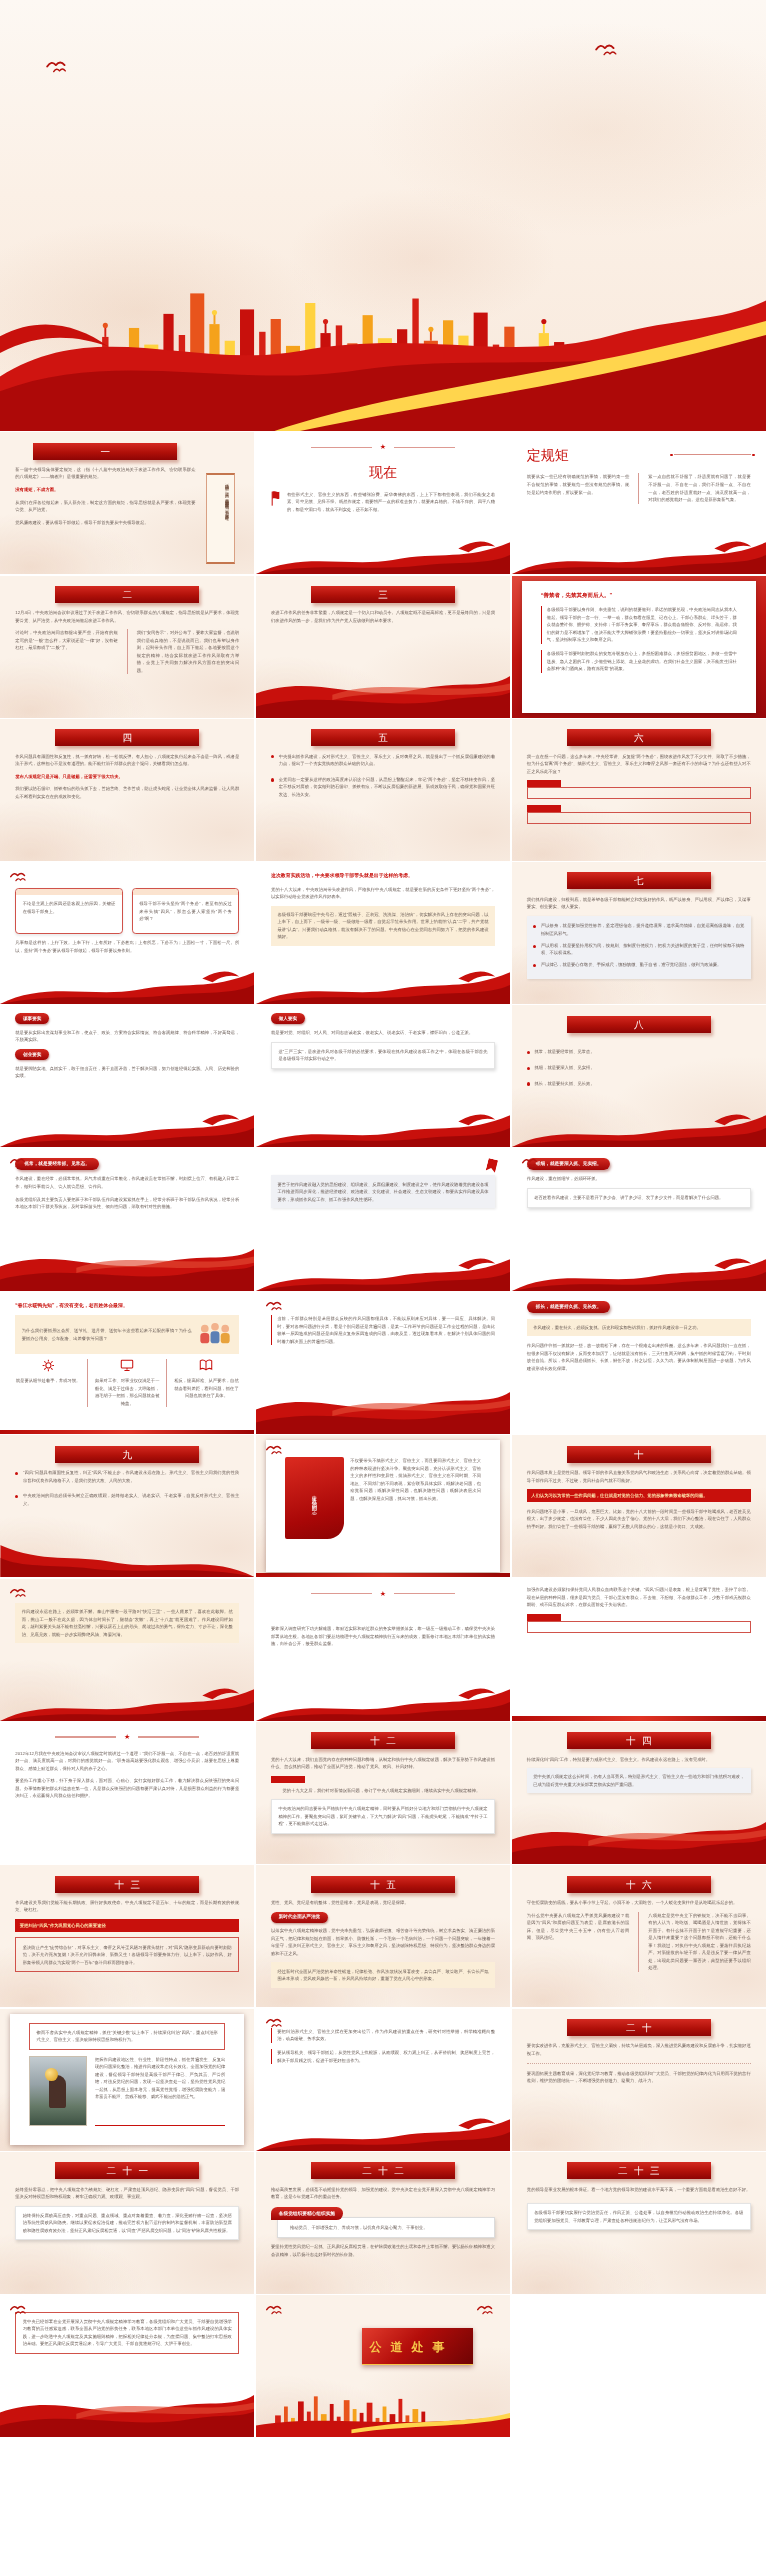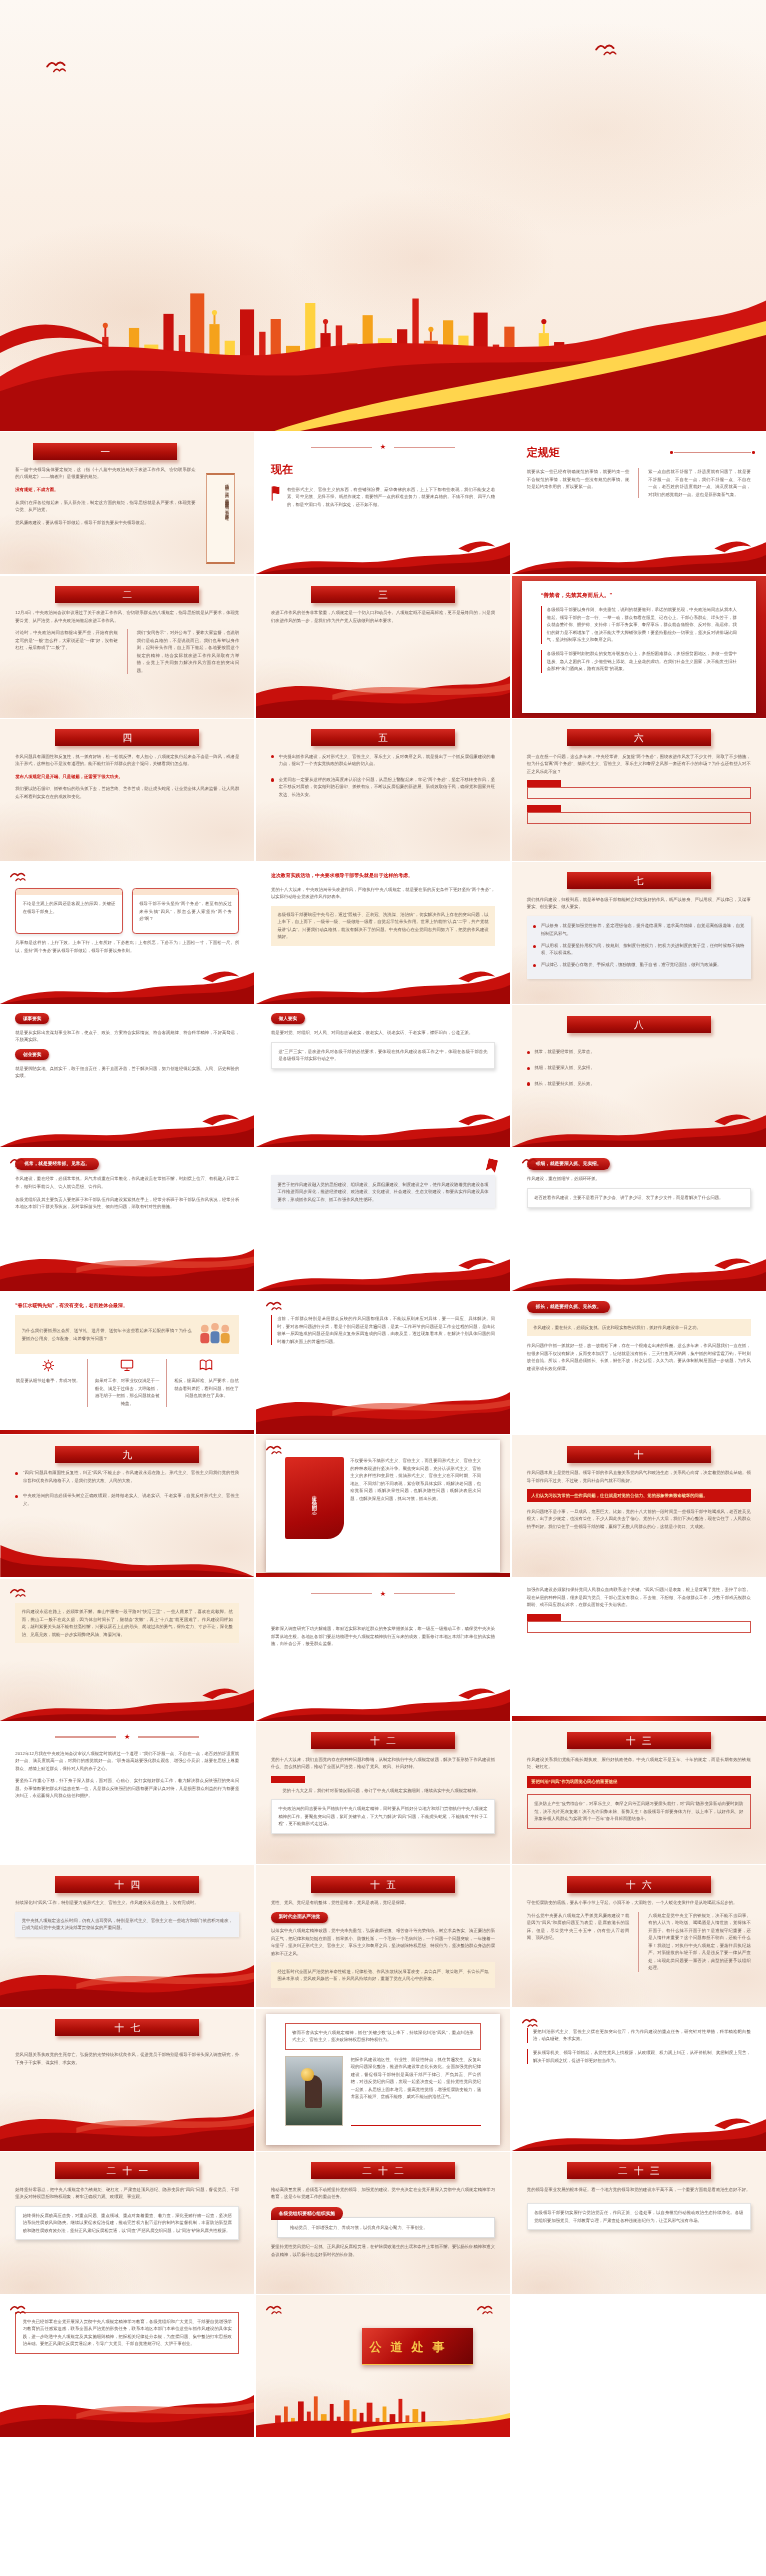--- a/index.html
+++ b/index.html
@@ -24,21 +24,21 @@
   .slide.white{background:#ffffff;}
   .slide.red{background:linear-gradient(170deg,#e0483c 0%,#c01511 45%,#96070a 100%);}
   .content{position:relative;z-index:3;box-sizing:border-box;height:100%;padding:7.7px 15.3px;}
   .card{position:absolute;z-index:2;inset:5.1px 10.2px;background:#fff;box-shadow:0 1.3px 5.1px rgba(60,10,5,.35);}
   .card-pad{position:relative;z-index:3;box-sizing:border-box;height:100%;padding:9px 19px;}
   
   .banner{margin:2.6px auto 6.4px;width:144px;height:17px;line-height:17px;text-align:center;color:#fff;
         font-family:"DejaVu Serif",serif;font-size:9.6px;letter-spacing:6.4px;text-indent:6.4px;
         background:linear-gradient(180deg,#d42920 0%,#b01009 55%,#8e0404 100%);
         box-shadow:1.9px 2.6px 3.2px rgba(150,50,25,.35);}
-  .big{font-size:11px;font-weight:bold;color:#c8100c;margin:2.6px 0 6.4px;}
+  .big{font-size:14px;font-weight:normal;color:#c8100c;margin:2.6px 0 6.4px;text-align:center;}
   .bigrow{display:flex;align-items:center;justify-content:space-between;margin:2.6px 0 6.4px;}
   .hline{flex:0 0 77px;height:1.3px;background:#d98f86;position:relative;}
   .hline::before,.hline::after{content:"";position:absolute;top:-0.6px;width:2.6px;height:2.6px;border-radius:50%;background:#c8100c;}
   .hline::before{left:-3.8px}.hline::after{right:-3.8px}
   .hred{font-size:4.9px;font-weight:bold;color:#c8100c;margin:2.6px 0 4.5px;}
   .hquote{font-size:5.5px;font-weight:bold;color:#c8100c;margin:1.3px 0 5.7px;}
   .p{margin:0 0 5.1px;}
   .pred{margin:0 0 5.1px;color:#c8100c;font-weight:bold;}
   .hl{background:#c8100c;color:#ffe9b0;padding:2.6px 4.5px;margin:0 0 5.7px;font-weight:bold;}
   .redline{border-left:1.6px solid #c8100c;padding-left:5.1px;margin:0 0 6.4px;}
@@ -564,68 +564,56 @@
           <div class="banner">十二</div>
           <div class="p just">党的十八大以来，我们直面党内存在的种种问题和弊端，从制定和执行中央八项规定破题，解决了新形势下作风建设抓什么、怎么抓的问题，推动了全面从严治党，推动了党风、政风、社风好转。</div>
           <div>
             <div class="tab mb"></div>
             <div class="p just" style="padding-left: 11.5px;">党的十九大之后，我们针对新情况新问题，修订了中央八项规定实施细则，继续落实中央八项规定精神。</div>
           </div>
           <div class="box shadow just">中央政治局的同志要带头严格执行中央八项规定精神，同时要从严抓好分管地方和部门贯彻执行中央八项规定精神的工作。要聚焦突出问题，紧盯关键节点，下大气力解决“四风”问题，不能虎头蛇尾，不能搞成“半拉子工程”，更不能搞形式走过场。</div>
         </div>
       </div>
       <div class="slide cream">
+        <svg class="ribbon" height="54" viewBox="0 0 400 84" preserveAspectRatio="none">
+          <path d="M0 84 L0 46 C90 14 160 60 250 40 C320 25 370 40 400 18 L400 84 Z" fill="#c8100c"></path>
+          <path d="M0 84 L0 66 C110 40 200 74 300 56 C350 48 380 54 400 44 L400 84 Z" fill="#9d0505" opacity="0.9"></path>
+          <path d="M120 48 C200 20 300 52 400 30 L400 40 C300 60 200 34 120 56 Z" fill="#e24a33" opacity="0.65"></path>
+        </svg>
+        <div class="content">
+          <div class="banner">十四</div>
+          <div class="p just">持续深化纠“四风”工作，特别是要力戒形式主义、官僚主义。作风建设永远在路上，没有完成时。</div>
+          <div class="box gray just">党中央抓八项规定这么长时间，仍有人当耳旁风，特别是形式主义、官僚主义在一些地方和部门依然积习难改，已成为阻碍党中央重大决策部署贯彻落实的严重问题。</div>
+        </div>
+      </div>
+      <div class="slide cream">
         <div class="content">
           <div class="banner">十三</div>
           <div class="p just">作风建设关系我们党能不能长期执政、履行好执政使命。中央八项规定不是五年、十年的规定，而是长期有效的铁规矩、硬杠杠。</div>
           <div class="hl">要把纠治“四风”作为巩固党心民心的重要途径</div>
           <div class="box redborder just">坚决防止产生“疲劳综合征”，对享乐主义、奢靡之风等歪风陋习要露头就打，对“四风”隐形变异新动向要时刻防范，决不允许死灰复燃！决不允许旧弊未除、新弊又生！各级领导干部要身体力行、以上率下，以好作风、好形象带领人民群众为实现“两个一百年”奋斗目标而团结奋斗。</div>
-        </div>
-      </div>
-      <div class="slide cream">
-        <svg class="ribbon" height="54" viewBox="0 0 400 84" preserveAspectRatio="none">
-          <path d="M0 84 L0 46 C90 14 160 60 250 40 C320 25 370 40 400 18 L400 84 Z" fill="#c8100c"></path>
-          <path d="M0 84 L0 66 C110 40 200 74 300 56 C350 48 380 54 400 44 L400 84 Z" fill="#9d0505" opacity="0.9"></path>
-          <path d="M120 48 C200 20 300 52 400 30 L400 40 C300 60 200 34 120 56 Z" fill="#e24a33" opacity="0.65"></path>
-        </svg>
-        <div class="content">
-          <div class="banner">十四</div>
-          <div class="p just">持续深化纠“四风”工作，特别是要力戒形式主义、官僚主义。作风建设永远在路上，没有完成时。</div>
-          <div class="box gray just">党中央抓八项规定这么长时间，仍有人当耳旁风，特别是形式主义、官僚主义在一些地方和部门依然积习难改，已成为阻碍党中央重大决策部署贯彻落实的严重问题。</div>
         </div>
       </div>
       <div class="slide cream">
         <div class="content">
           <div class="banner">十五</div>
           <div class="p just">党性、党风、党纪是有机整体，党性是根本，党风是表现，党纪是保障。</div>
           <div><span class="pill">新时代全面从严治党</span></div>
           <div class="p just">以落实中央八项规定精神破题，党中央率先垂范，弘扬谦虚谨慎、艰苦奋斗等光荣传统，树立求真务实、清正廉洁的新风正气，把纪律和规矩挺在前面，抓早抓小、防微杜渐，一个毛病一个毛病纠治，一个问题一个问题突破，一年接着一年坚守，坚决纠正形式主义、官僚主义、享乐主义和奢靡之风，坚决破除特权思想、特权行为，坚决整治群众身边的腐败和不正之风。</div>
           <div class="box beige just">经过新时代全面从严治党的革命性锻造，纪律松弛、作风涣散状况显著改变，真管真严、敢管敢严、长管长严氛围基本形成，党风政风焕然一新，社风民风持续向好，重塑了党在人民心中的形象。</div>
         </div>
       </div>
       <div class="slide cream">
         <div class="content">
           <div class="banner">十六</div>
           <div class="p just">守住拒腐防变的底线，要从小事小节上守起。小洞不补，大洞吃苦。一个人蜕化变质往往是从吃喝玩乐起步的。</div>
           <div class="cols2 divided">
             <div class="col just">为什么党中央要从八项规定入手抓党风廉政建设？就是因为“四风”和腐败问题互为表里，是腐败滋长的温床。但是，尽管党中央三令五申，仍有些人置若罔闻、顶风违纪。</div>
             <div class="col just">八项规定是党中央立下的铁规矩，决不能不当回事。有的人认为，吃吃饭、喝喝酒是人情世故，觉得抹不开面子。有什么抹不开面子的？是遵规守纪重要，还是人情往来重要？这个问题都想不明白，还能干什么事！我说过，对执行中央八项规定，要越往后执纪越严。对新提拔的年轻干部，凡是违反了要一律从严查处，出现此类问题要一票否决，典型的还要予以组织处理。</div>
           </div>
-        </div>
-      </div>
-      <div class="slide cream">
-        <svg class="ribbon" height="54" viewBox="0 0 400 84" preserveAspectRatio="none">
-          <path d="M0 84 L0 46 C90 14 160 60 250 40 C320 25 370 40 400 18 L400 84 Z" fill="#c8100c"></path>
-          <path d="M0 84 L0 66 C110 40 200 74 300 56 C350 48 380 54 400 44 L400 84 Z" fill="#9d0505" opacity="0.9"></path>
-          <path d="M120 48 C200 20 300 52 400 30 L400 40 C300 60 200 34 120 56 Z" fill="#e24a33" opacity="0.65"></path>
-        </svg>
-        <div class="content">
-          <div class="banner">十七</div>
-          <div style="height: 9px;"></div>
-          <div class="p just">党风问题关系执政党的生死存亡。弘扬党的光荣传统和优良作风，促进党员干部特别是领导干部带头深入调查研究，扑下身子干实事、谋实招、求实效。</div>
         </div>
       </div>
       <div class="slide cream">
         <div class="card">
           <div class="card-pad">
             <div class="box redborder just">锲而不舍落实中央八项规定精神，抓住“关键少数”以上率下，持续深化纠治“四风”，重点纠治形式主义、官僚主义，坚决破除特权思想和特权行为。</div>
             <div class="photorow">
               <div class="photo"></div>
               <div class="ptext">把握作风建设地区性、行业性、阶段性特点，抓住普遍发生、反复出现的问题深化整治，推进作风建设常态化长效化。全面加强党的纪律建设，督促领导干部特别是高级干部严于律己、严负其责、严管所辖，对违反党纪的问题，发现一起坚决查处一起，坚持党性党风党纪一起抓，从思想上固本培元，提高党性觉悟，增强拒腐防变能力，涵养富贵不能淫、贫贱不能移、威武不能屈的浩然正气。</div>
             </div>
@@ -639,20 +627,28 @@
           </svg></div>
         <svg class="ribbon" height="37" viewBox="0 0 400 58" preserveAspectRatio="none">
           <path d="M0 58 C70 22 145 48 215 36 C290 22 330 38 400 8 L400 58 Z" fill="#c8100c"></path>
           <path d="M0 58 C95 38 175 54 255 45 C325 38 365 44 400 28 L400 58 Z" fill="#9d0505" opacity="0.92"></path>
           <path d="M318 18 q36 -20 58 -3 q-24 -5 -42 9 Z" fill="#c8100c"></path>
         </svg>
         <div class="content">
           <div style="height: 11.5px;"></div>
           <div class="redline just">要把纠治形式主义、官僚主义摆在更加突出位置，作为作风建设的重点任务，研究针对性举措，科学精准靶向整治，动真碰硬、务求实效。</div>
           <div class="redline just">要从领导机关、领导干部抓起，从党性党风上找根源，从政绩观、权力观上纠正，从评价机制、奖惩制度上完善，解决干部后顾之忧，促进干部更好担当作为。</div>
+        </div>
+      </div>
+      <div class="slide cream">
+        <div class="content">
+          <div class="banner">二十</div>
+          <div class="p just">要切实改进作风，克服形式主义、官僚主义顽疾，持续为基层减负，深入推进党风廉政建设和反腐败斗争，扎实做好巡视工作。</div>
+          <div class="dots-div"></div>
+          <div class="p just">要巩固拓展主题教育成果，深化党纪学习教育，推动各级党组织和广大党员、干部把党的纪律内化为日用而不觉的言行准则，维护党的团结统一，不断增强党的创造力、凝聚力、战斗力。</div>
         </div>
       </div>
       <div class="slide cream">
         <div class="content">
           <div class="banner">二十一</div>
           <div class="p just">始终坚持零容忍，把中央八项规定作为铁规矩、硬杠杠，严肃查处顶风违纪、隐形变异的“四风”问题，督促党员、干部坚决反对特权思想和特权现象，树牢正确权力观、政绩观、事业观。</div>
           <div class="box shadow just">始终保持反腐败高压态势，对重点问题、重点领域、重点对象着重查、着力查，深化受贿行贿一起查，坚决惩治系统性腐败风险隐患。继续以案促改促治促建，推动完善权力配置运行的制约和监督机制，丰富防治新型腐败和隐性腐败有效办法，坚持正风肃纪反腐相贯通，以“同查”严惩风腐交织问题，以“同治”铲除风腐共性根源。</div>
         </div>
       </div>
       <div class="slide cream">

